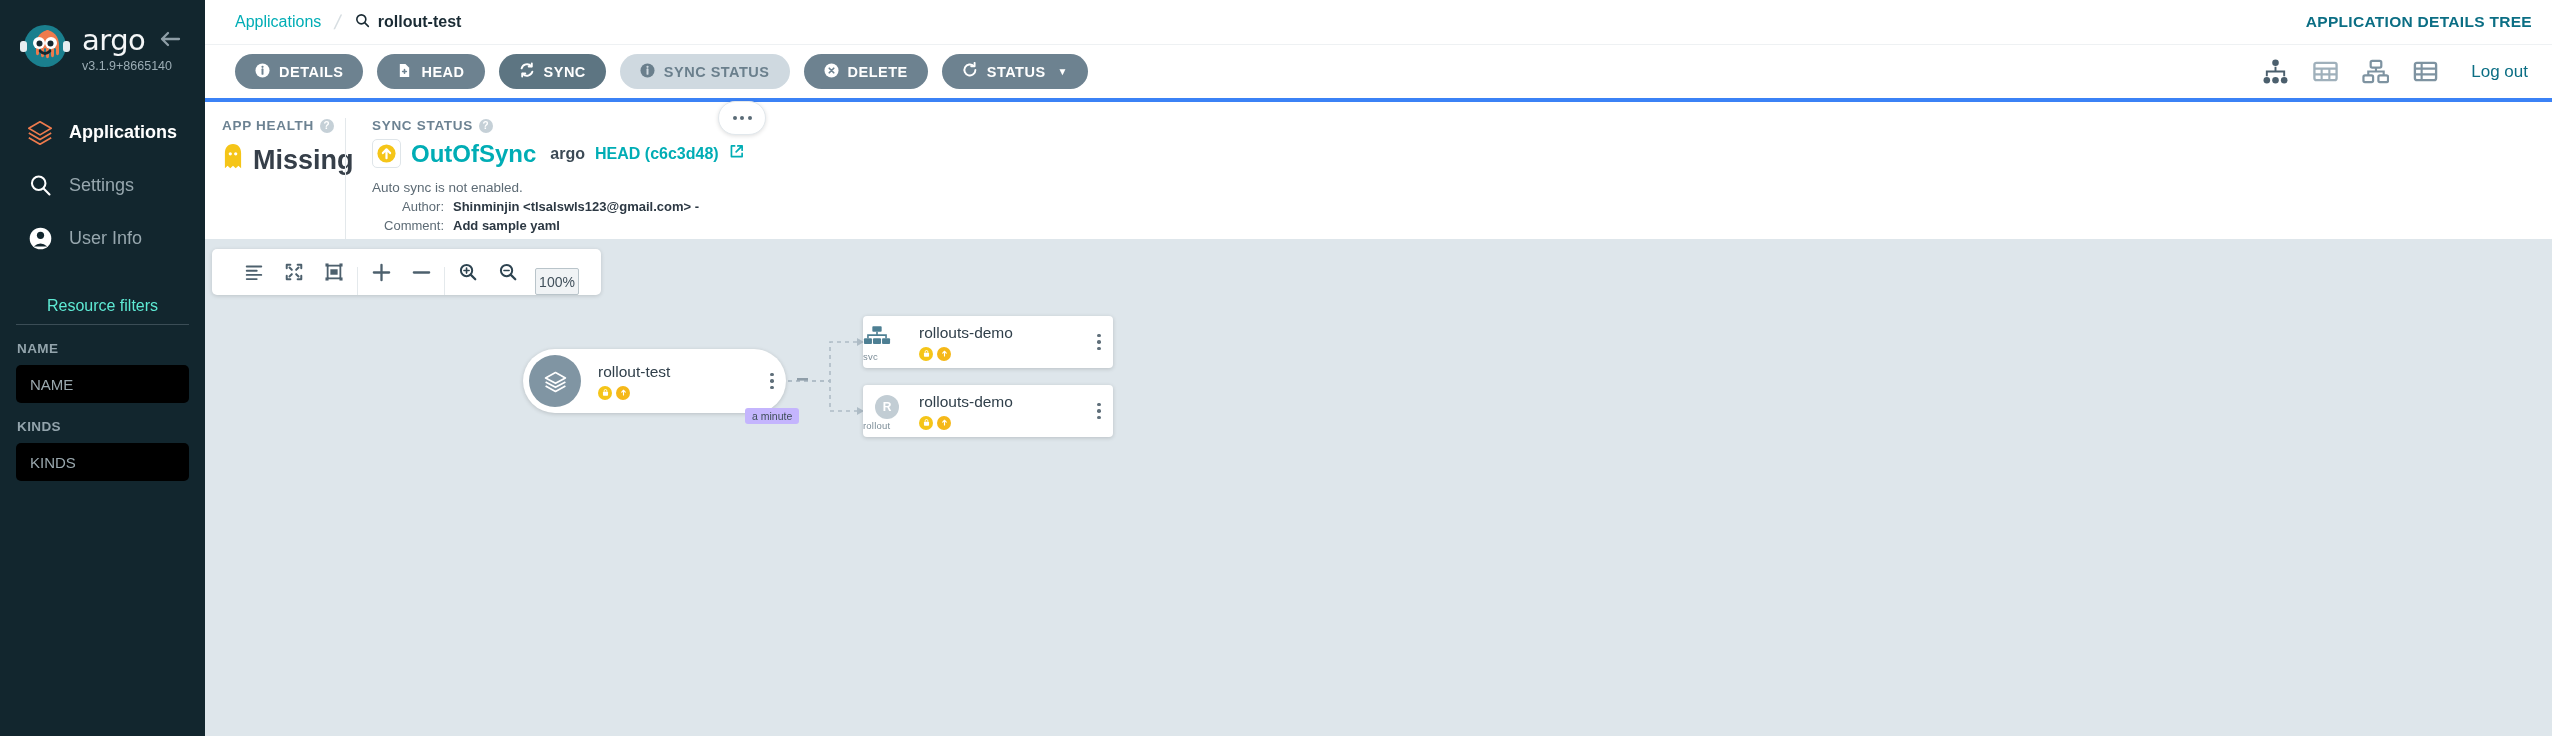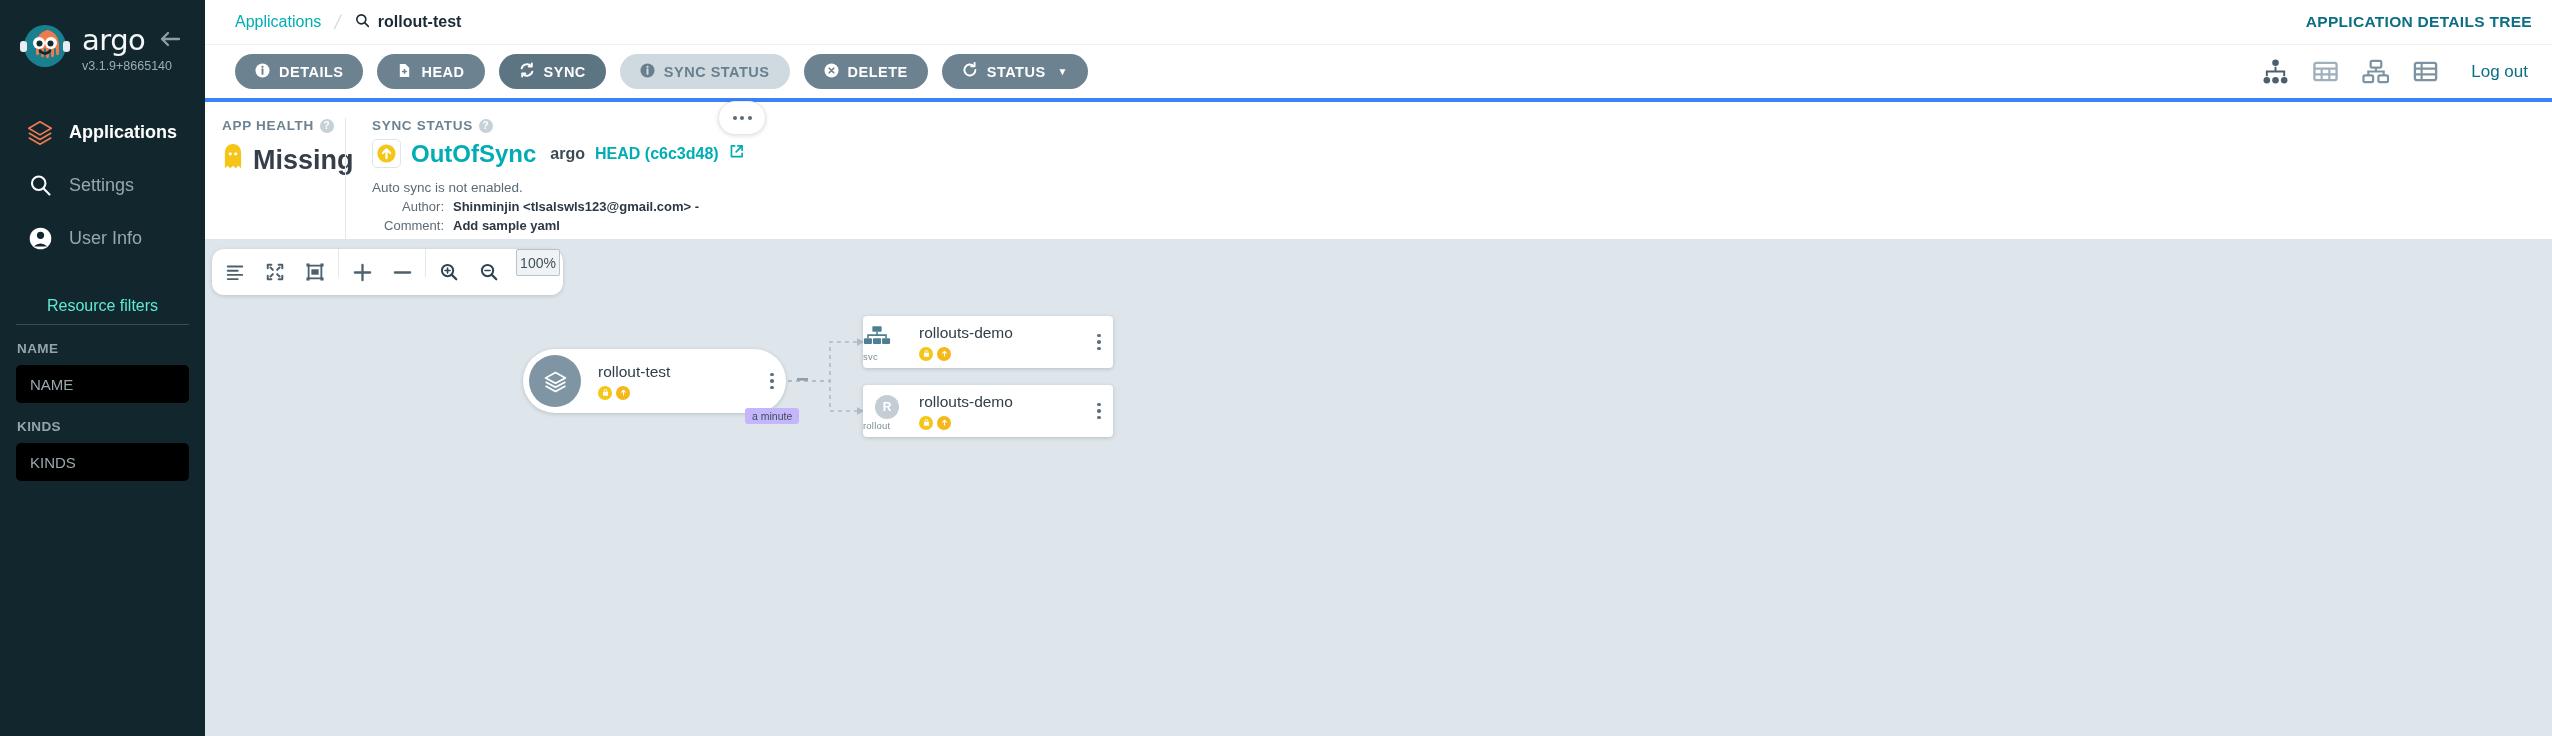--- a/index.html
+++ b/index.html
@@ -123,23 +123,23 @@
     border: 1px solid #e2e8ec; box-shadow: 0 1px 4px rgba(0,0,0,.13);
     display: flex; align-items: center; justify-content: center;
     gap: 3.5px; cursor: pointer;
   }
   .ellipsis-btn i { width: 4px; height: 4px; border-radius: 50%; background: #5a6b76; display: block; }
 
   
   .canvas { flex: 1; background: #dee6eb; position: relative; overflow: hidden; }
   .zoombar {
     position: absolute; left: 7px; top: 10px;
-    height: 46px; background: #fff; border-radius: 12px;
+    height: 46px; background: #fff; border-radius: 5px;
     box-shadow: 0 1px 4px rgba(0,0,0,.15);
-    display: flex; align-items: flex-start; padding: 0 3px;
+    display: flex; align-items: flex-end; padding: 0 22px;
   }
   .zb-ico { width: 40px; height: 46px; display: flex; align-items: center; justify-content: center; cursor: pointer; }
   .zb-div { width: 1px; height: 28px; background: #e4e9ec; margin: 0 3px; }
   .zoom-val {
     width: 44px; height: 27px; border: 1px solid #b9c4ca; border-radius: 2px;
     background: #f0f3f5; color: #41505b; font-size: 14px;
     display: flex; align-items: center; justify-content: center;
     margin-left: 7px; font-family: "Liberation Sans", sans-serif;
   }
 

